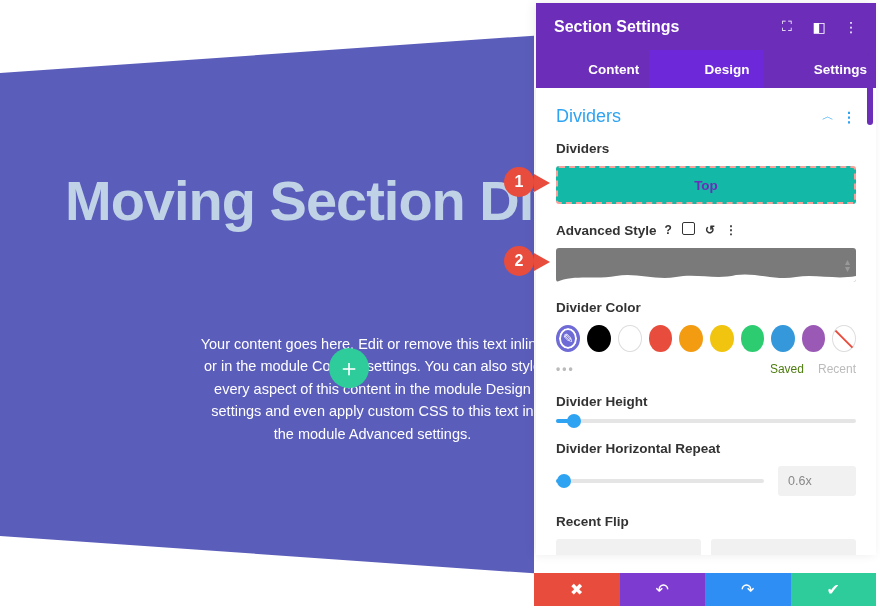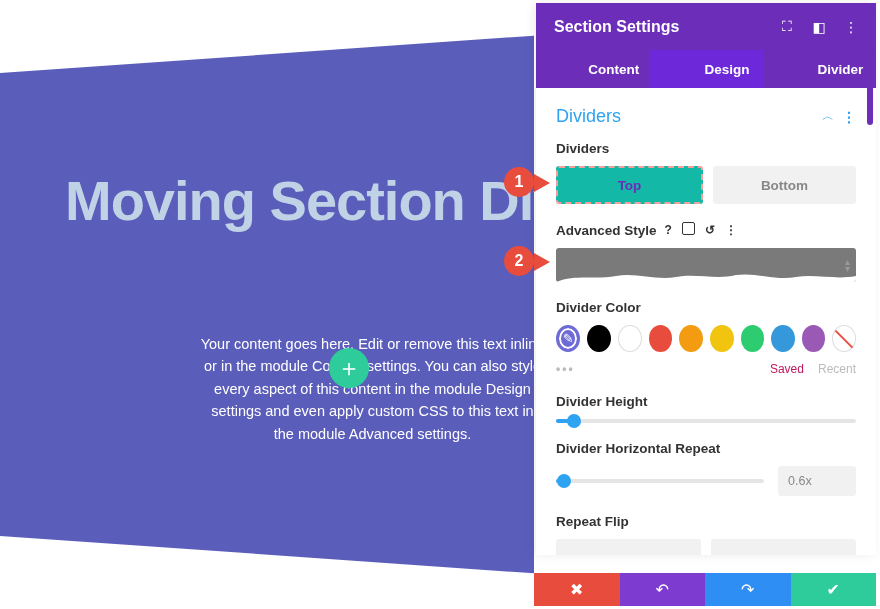--- a/index.html
+++ b/index.html
@@ -50,21 +50,21 @@
 .swatches { display: flex; gap: 7px; margin-bottom: 10px; align-items: center; }
 .swatch { width: 27px; height: 27px; border-radius: 50%; cursor: pointer; position: relative; }
 .swatch.sel { border: 3px solid #6f6bd6; background: #6f6bd6; display: flex; align-items: center; justify-content: center; box-shadow: 0 0 0 2px #fff inset; }
 .eyedrop { font-size: 13px; color: #fff; }
 .swatch.white { box-shadow: inset 0 0 0 1px #ddd; }
 .swatch.none::after { content: ""; position: absolute; width: 100%; height: 2px; background: #e74c3c; top: 50%; left: 0; transform: translateY(-50%) rotate(45deg); }
 
 .color-footer { display: flex; justify-content: space-between; align-items: center; margin-bottom: 18px; font-size: 12px; }
 .more-dots { color: #bbb; letter-spacing: 2px; font-weight: bold; }
 .saved-recent { display: flex; gap: 14px; }
-.saved { color: #be185d; }
+.saved { color: #4d7c0f; }
 .recent { color: #bbb; }
 
 .slider-row { display: flex; align-items: center; gap: 14px; margin-bottom: 18px; }
 .slider { flex: 1; height: 4px; background: #e5e5e5; border-radius: 2px; position: relative; }
 .slider-fill { position: absolute; left: 0; top: 0; height: 100%; background: #2ea3f2; border-radius: 2px; }
 .slider-thumb { position: absolute; top: 50%; transform: translate(-50%, -50%); width: 14px; height: 14px; border-radius: 50%; background: #2ea3f2; cursor: pointer; }
 .slider-val { width: 78px; height: 30px; background: #f1f1f1; border: none; border-radius: 3px; text-align: left; padding: 0 10px; font-size: 12.5px; color: #888; }
 
 .flip-row { display: flex; gap: 10px; }
 .flip-btn { flex: 1; height: 32px; background: #f1f1f1; border-radius: 3px; display: flex; align-items: center; justify-content: center; color: #2ea3f2; font-size: 14px; cursor: pointer; }
@@ -98,36 +98,35 @@
     <div class="hdr-icons">
       <span class="hdr-icon">⛶</span>
       <span class="hdr-icon">◧</span>
       <span class="hdr-icon">⋮</span>
     </div>
   </div>
 
   <div class="tabs">
     <div class="tab inactive">Content</div>
     <div class="tab active">Design</div>
-    <div class="tab inactive">Divider</div>
+    <div class="tab inactive">Settings</div>
   </div>
 
   <div class="panel-body">
     <div class="sect-head">
       <div class="sect-title">Dividers</div>
       <div class="sect-icons">
         <span class="caret-up">︿</span>
         <span class="dots-v">⋮</span>
       </div>
     </div>
 
     <div class="field-label">Dividers</div>
     <div class="seg">
       <div class="seg-btn active">Top</div>
-      <div class="seg-btn">Bottom</div>
     </div>
 
     <div class="field-label">
       <span>Advanced Style</span>
       <span class="fl-icons">
         <span style="font-weight:700">?</span>
         <span><span class="fl-icon-frame"></span></span>
         <span><span class="undo-icon">↻</span></span>
         <span>⋮</span>
       </span>
@@ -174,21 +173,21 @@
 
     <div class="field-label">Divider Horizontal Repeat</div>
     <div class="slider-row">
       <div class="slider">
         <div class="slider-fill" style="width:4%"></div>
         <div class="slider-thumb" style="left:4%"></div>
       </div>
       <input class="slider-val" value="0.6x" style="">
     </div>
 
-    <div class="field-label">Repeat Flip</div>
+    <div class="field-label">Recent Flip</div>
     <div class="flip-row">
       <div class="flip-btn"></div>
       <div class="flip-btn muted"></div>
     </div>
 
   </div>
   <div class="scrollbar"></div>
 </div>
 
 <div class="footer-bar">

